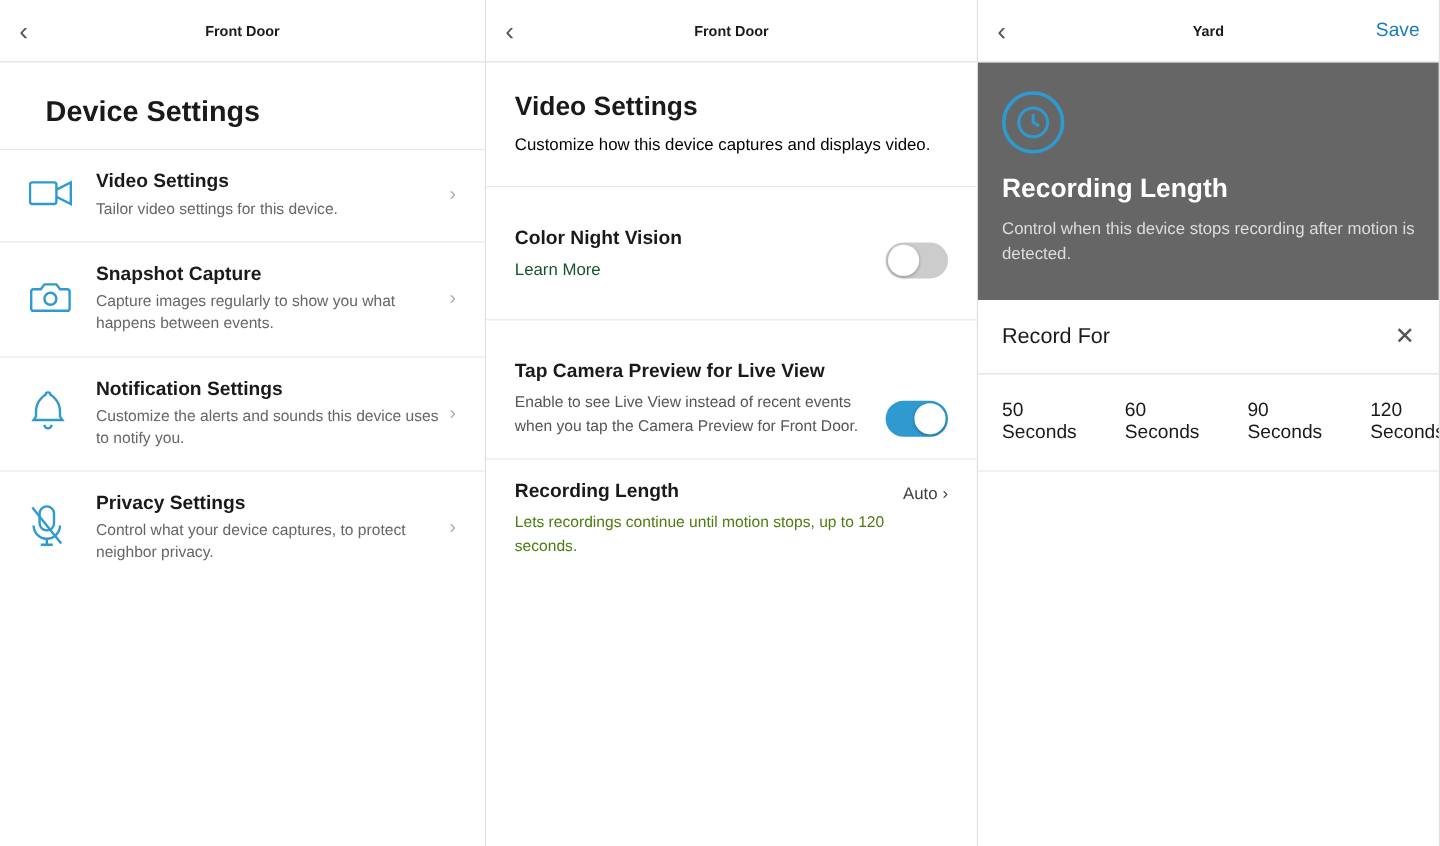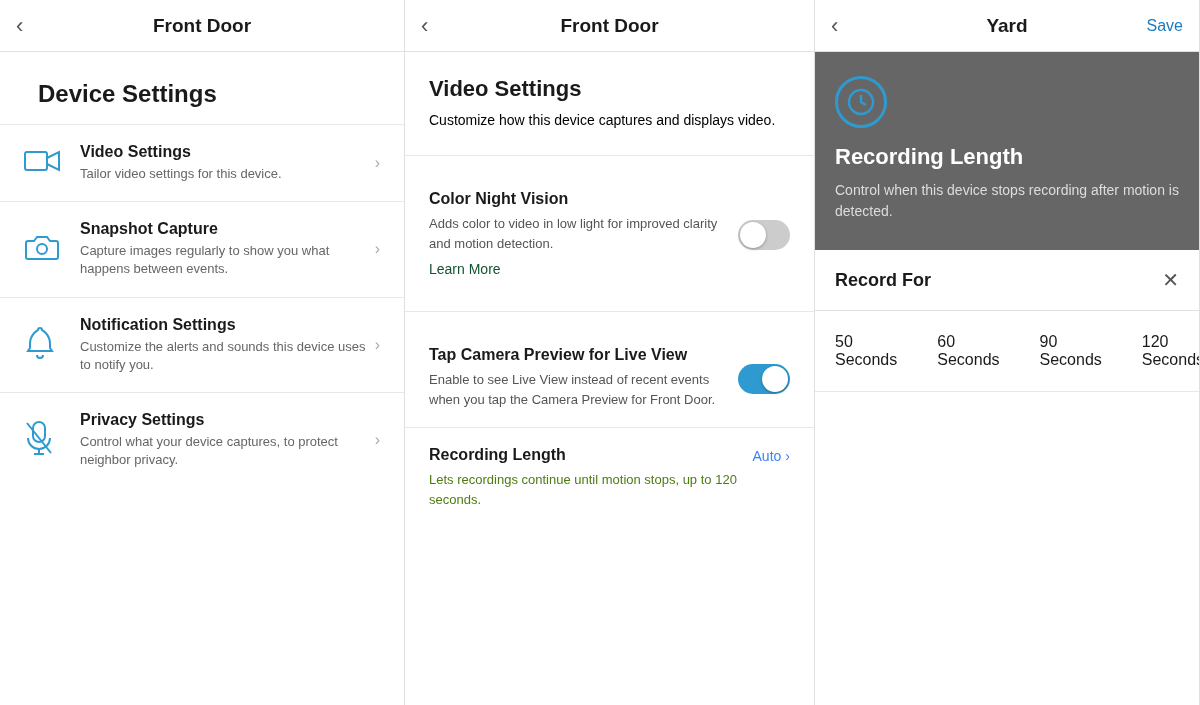--- a/index.html
+++ b/index.html
@@ -36,21 +36,21 @@
     }
     .panel-header .back-btn {
       position: absolute;
       left: 16px;
       color: #555;
       font-size: 22px;
       cursor: pointer;
       line-height: 1;
     }
     .panel-header .title {
-      font-size: 19px;
+      font-size: 12px;
       font-weight: 600;
       color: #1a1a1a;
     }
     .panel-header .save-btn {
       position: absolute;
       right: 16px;
       color: #1a7bbf;
       font-size: 16px;
       font-weight: 500;
       cursor: pointer;
@@ -120,21 +120,21 @@
     .video-divider {
       height: 1px;
       background: #e8e8e8;
       margin: 16px 0;
     }
     .video-option {
       padding: 0 24px 0;
     }
     .video-option-row {
       display: flex;
-      align-items: center;
+      align-items: flex-end;
       justify-content: space-between;
       padding: 18px 0;
     }
     .video-option-title {
       font-size: 16px;
       font-weight: 600;
       color: #1a1a1a;
       margin-bottom: 6px;
     }
     .video-option-desc {
@@ -192,21 +192,21 @@
     }
     .recording-desc {
       font-size: 13px;
       color: #4d7c0f;
       line-height: 1.5;
     }
     .recording-right {
       display: flex;
       align-items: center;
       gap: 4px;
-      color: #3b82f6;
+      color: #404040;
       font-size: 14px;
       margin-top: 2px;
     }
     .record-for-header-section {
       background: #666;
       color: #fff;
       padding: 24px 20px 28px;
     }
     .record-for-header-section .clock-icon {
       width: 52px;
@@ -231,21 +231,21 @@
     }
     .record-for-label-row {
       display: flex;
       align-items: center;
       justify-content: space-between;
       padding: 18px 20px;
       border-bottom: 1px solid #e0e0e0;
     }
     .record-for-label {
       font-size: 18px;
-      font-weight: 700;
+      font-weight: 400;
       color: #1a1a1a;
     }
     .record-for-close {
       font-size: 20px;
       color: #555;
       cursor: pointer;
     }
     .record-options {
       display: flex;
       flex-direction: row;
@@ -343,21 +343,20 @@
     <div class="video-settings-title">Video Settings</div>
     <div class="video-settings-desc">Customize how this device captures and displays video.</div>
   </div>
 
   <div class="video-divider"></div>
 
   <div class="video-option">
     <div class="video-option-row">
       <div>
         <div class="video-option-title">Color Night Vision</div>
-        <div class="video-option-desc">Adds color to video in low light for improved clarity and motion detection.</div>
         <span class="video-option-link">Learn More</span>
       </div>
       <div class="toggle toggle-off"></div>
     </div>
   </div>
 
   <div class="video-divider"></div>
 
   <div class="video-option">
     <div class="video-option-row">

